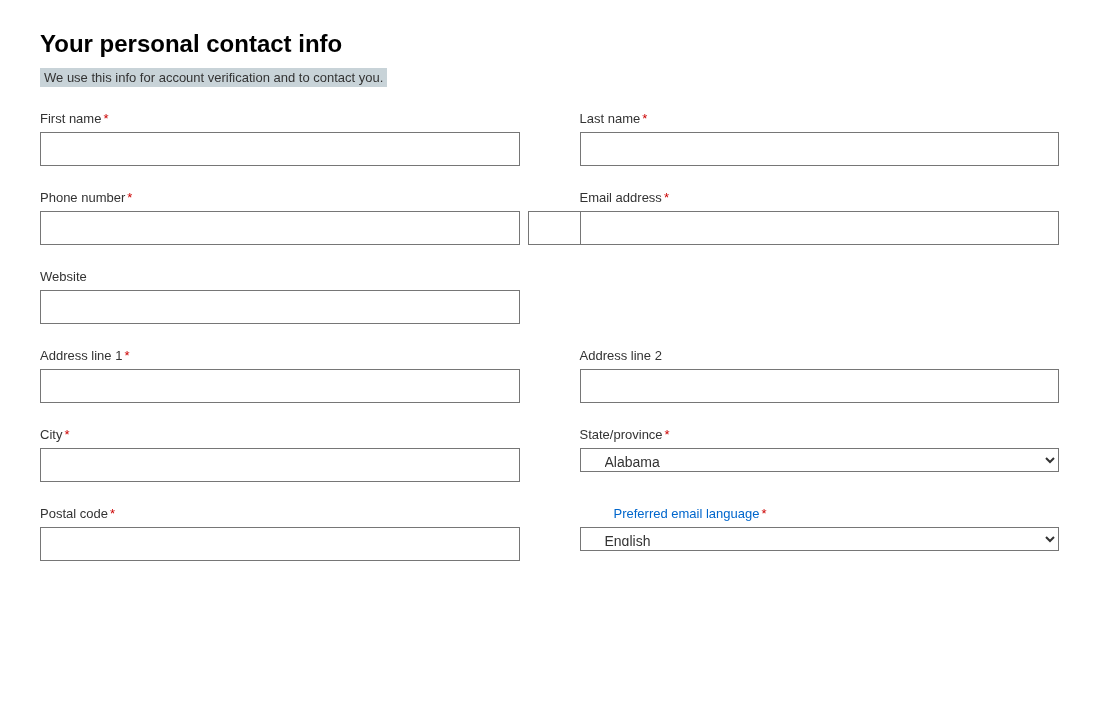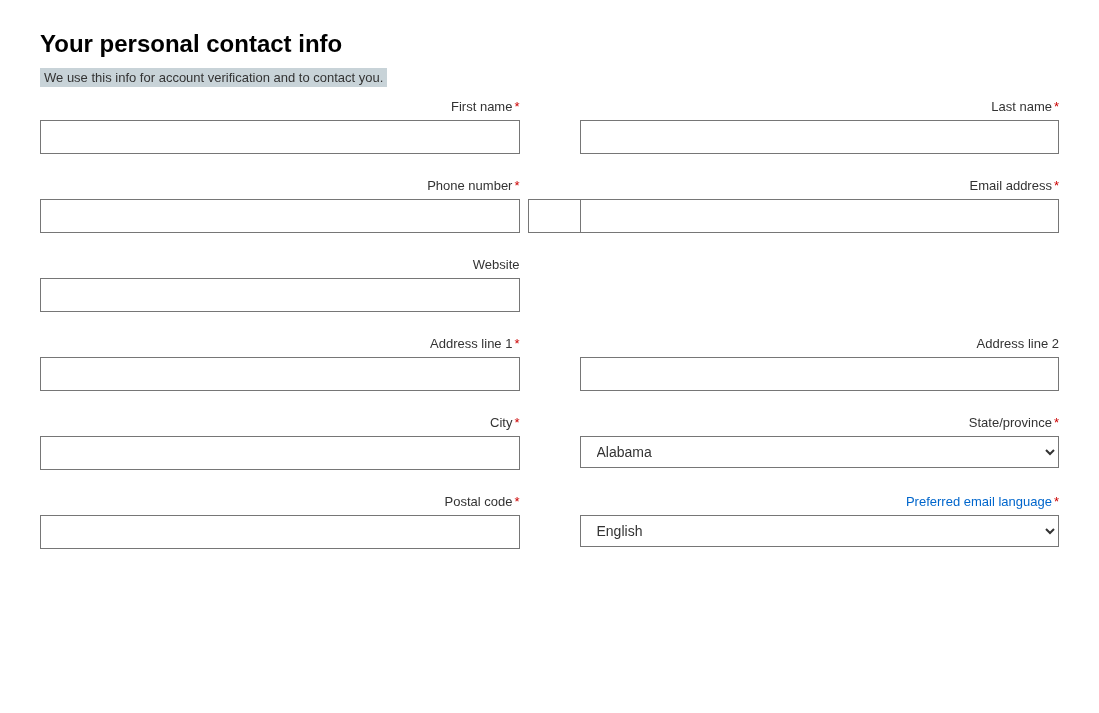--- a/index.html
+++ b/index.html
@@ -21,40 +21,39 @@
       font-weight: 700;
       margin-bottom: 10px;
       color: #000;
     }
 
     .subtitle {
       display: inline-block;
       background-color: #c8d3d8;
       color: #333;
       padding: 2px 4px;
-      margin-bottom: 12px;
+      margin-bottom: 24px;
       font-size: 13px;
     }
 
     .form-grid {
       display: grid;
       grid-template-columns: 1fr 1fr;
       gap: 0 60px;
     }
 
     .form-field {
       margin-bottom: 24px;
     }
 
     .form-field label {
       display: block;
       margin-bottom: 6px;
       font-size: 13px;
       color: #333;
-      text-align: right;
     }
 
     .form-field label .required {
       color: #c00;
       margin-left: 2px;
     }
 
     .form-field input[type="text"],
     .form-field input[type="email"],
     .form-field input[type="url"],
@@ -64,23 +63,23 @@
       border: 1px solid #767676;
       padding: 4px 8px;
       font-size: 14px;
       color: #333;
       outline: none;
       background: #fff;
     }
 
     .form-field select {
       width: 100%;
-      height: 32px;
-      border: 1px solid #767676;
-      padding: 4px 12px;
+      height: 24px;
+      border: 1px solid #767676;
+      padding: 4px 20px;
       font-size: 14px;
       color: #333;
       background: #fff;
       appearance: auto;
       cursor: pointer;
     }
 
     .phone-group {
       display: flex;
       gap: 8px;

